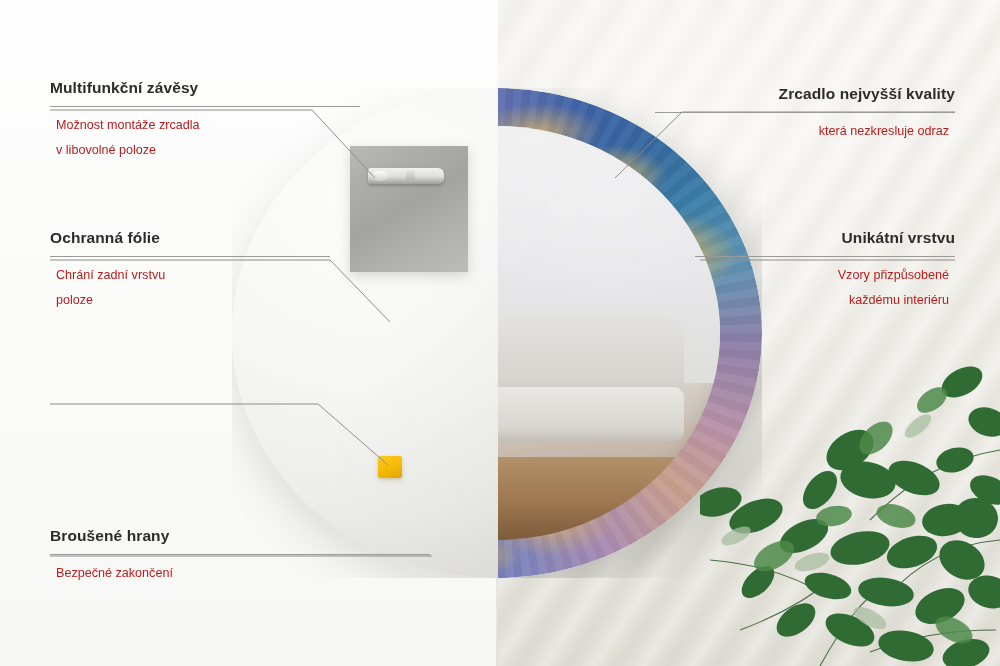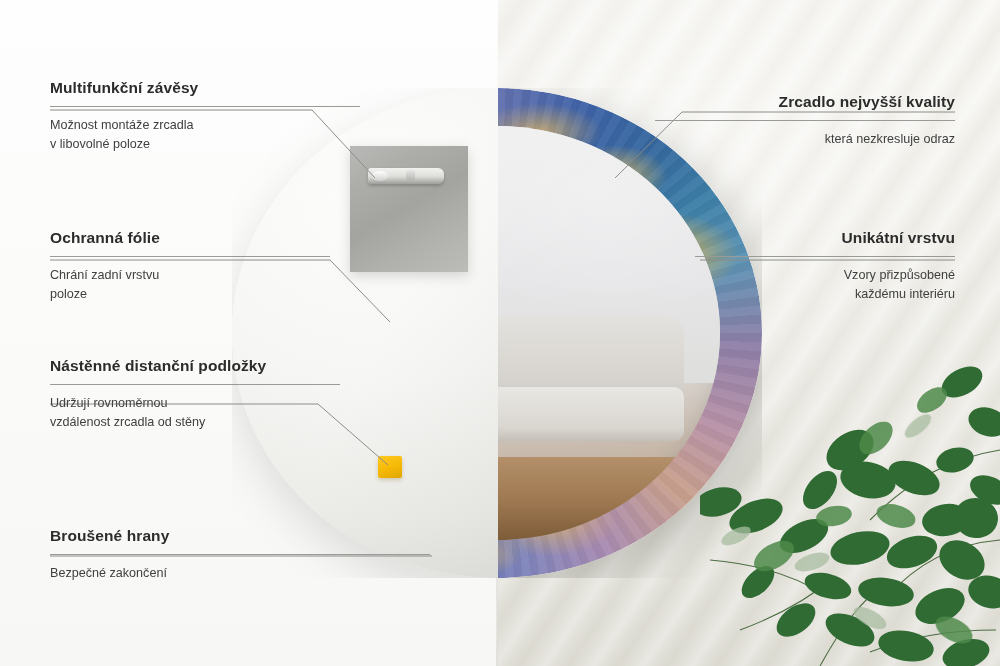--- a/index.html
+++ b/index.html
@@ -213,32 +213,32 @@
     font-size:15.5px;
     font-weight:bold;
     color:#2c2c2c;
     letter-spacing:.1px;
     line-height:1.25;
   }
   .callout .rule{
     height:1px;background:#9a9a97;margin:9px 0 9px 0;
   }
   .callout p{
-    margin:0;
+    margin:6px;
     font-size:12.6px;
     line-height:1.45;
-    color:#404040;
+    color:#b91c1c;
   }
   .callout.right{text-align:right;}
 
   .c1{left:50px;top:78px;width:310px;}
   .c2{left:50px;top:228px;width:280px;}
   .c3{left:50px;top:356px;width:290px;}
   .c4{left:50px;top:526px;width:380px;}
-  .c5{right:45px;top:92px;width:300px;}
+  .c5{right:45px;top:84px;width:300px;}
   .c6{right:45px;top:228px;width:260px;}
 
   
   .leaders{position:absolute;left:0;top:0;width:1000px;height:666px;pointer-events:none;}
 </style>
 </head>
 <body>
 
 <div id="stage">
 
@@ -356,26 +356,20 @@
     <p>v libovolné poloze</p>
   </div>
 
   <div class="callout c2">
     <h3>Ochranná fólie</h3>
     <div class="rule"></div>
     <p>Chrání zadní vrstvu</p>
     <p>poloze</p>
   </div>
 
-  <div class="callout c3">
-    <h3>Nástěnné distanční podložky</h3>
-    <div class="rule"></div>
-    <p>Udržují rovnoměrnou</p>
-    <p>vzdálenost zrcadla od stěny</p>
-  </div>
 
   <div class="callout c4">
     <h3>Broušené hrany</h3>
     <div class="rule"></div>
     <p>Bezpečné zakončení</p>
   </div>
 
   <div class="callout right c5">
     <h3>Zrcadlo nejvyšší kvality</h3>
     <div class="rule"></div>

